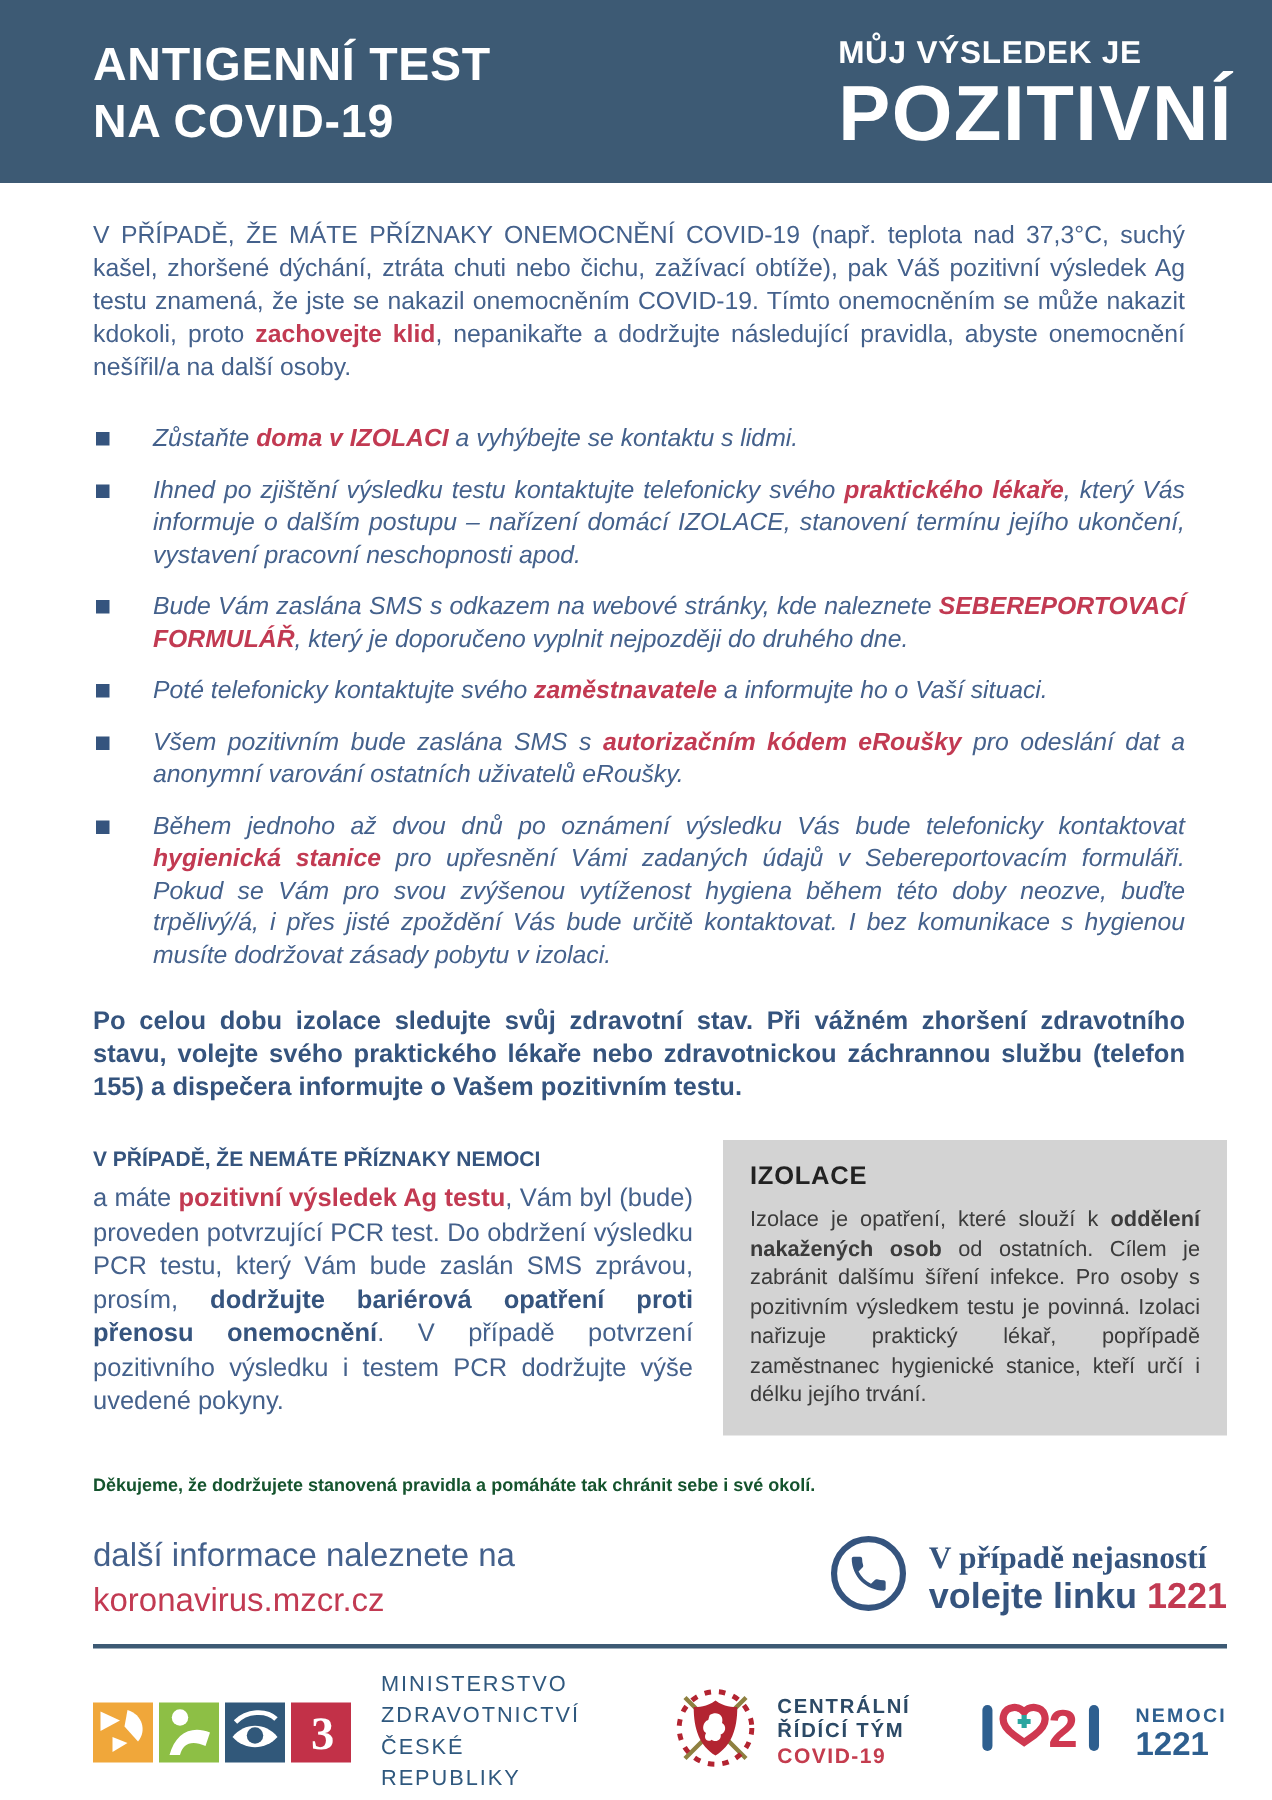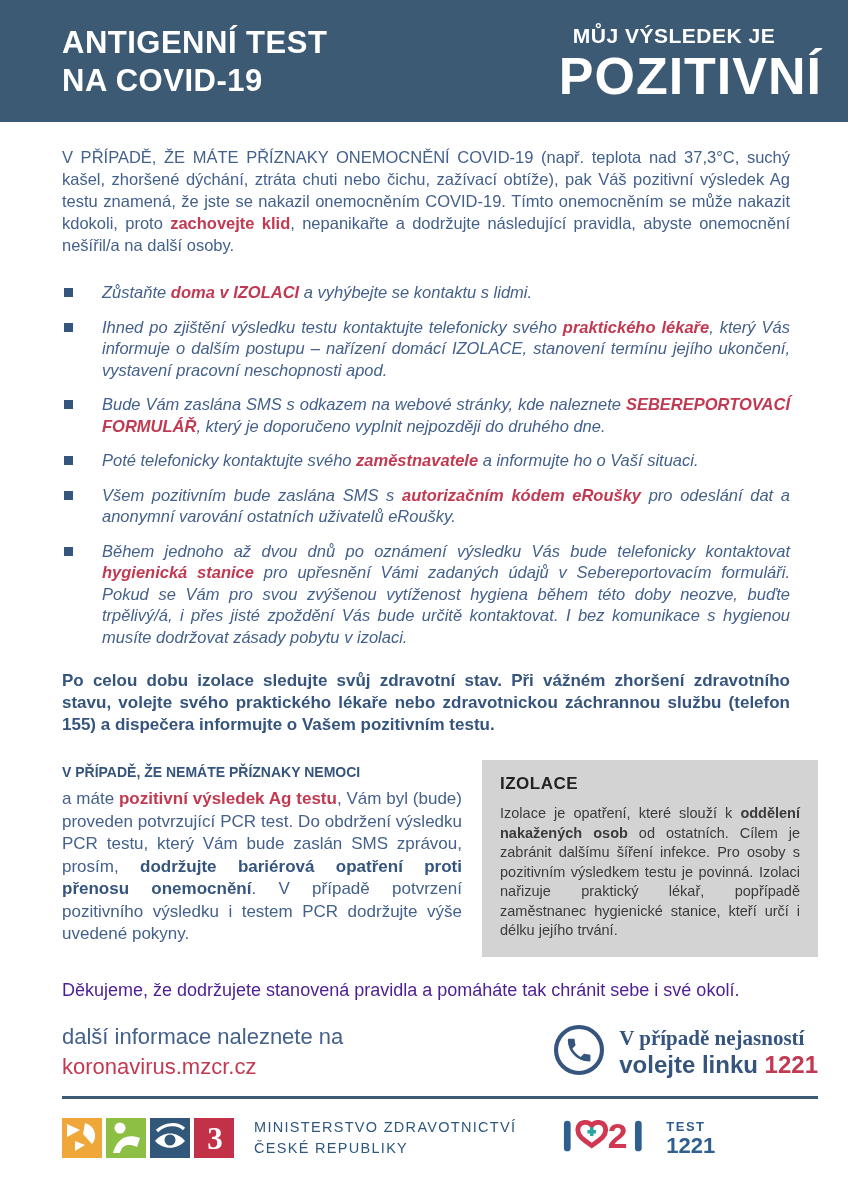--- a/index.html
+++ b/index.html
@@ -18,21 +18,21 @@
     display:flex;
     justify-content:space-between;
     align-items:flex-start;
     padding:24px 26px 0 62px;
     box-sizing:border-box;
   }
   .header-title{
     color:#ffffff;font-weight:bold;font-size:31px;line-height:38px;letter-spacing:.5px;
   }
   .header-result{text-align:left;color:#ffffff;}
-  .result-label{font-size:21px;font-weight:bold;line-height:24px;letter-spacing:.5px;margin-left:14px;}
+  .result-label{font-size:21px;font-weight:bold;line-height:24px;letter-spacing:.5px;}
   .result-value{font-size:52px;font-weight:bold;line-height:56px;letter-spacing:1px;}
   
   .content{padding:0 30px 0 62px;}
   .red{color:#c23a52;}
   .b{font-weight:bold;}
   .intro{
     margin-top:24px;font-size:16.5px;line-height:22px;text-align:justify;
     color:#44618c;padding-right:28px;
   }
   .bullets{margin-top:26px;}
@@ -56,21 +56,21 @@
   .col-left-heading{font-size:14px;font-weight:bold;color:#35547e;line-height:24px;}
   .col-left-text{margin-top:4px;font-size:17px;line-height:22.5px;color:#44618c;text-align:justify;}
   .iso-box{
     flex:1;margin-left:20px;background:#d3d3d3;
     padding:14px 18px 16px 18px;box-sizing:border-box;
   }
   .iso-title{font-size:17px;font-weight:bold;color:#222222;letter-spacing:.5px;}
   .iso-text{margin-top:10px;font-size:14.5px;line-height:19.5px;color:#3b3b3b;text-align:justify;}
   
   .thanks{
-    margin-top:22px;font-size:18px;font-weight:normal;color:#4c1d95;line-height:23px;
+    margin-top:22px;font-size:12px;font-weight:bold;color:#14532d;line-height:23px;
   }
   .info-row{display:flex;justify-content:space-between;align-items:center;margin-top:20px;}
   .info-left{font-size:22px;line-height:30px;color:#44618c;}
   .info-link{color:#c23a52;text-decoration:none;}
   .help{display:flex;align-items:center;}
   .help-text{margin-left:14px;font-weight:bold;color:#35547e;}
   .help-line1{font-size:21px;line-height:26px;font-family:Liberation Serif, serif;}
   .help-line2{font-size:24px;line-height:28px;}
   .divider{border-top:3px solid #3d5a74;margin-top:14px;}
   
@@ -217,33 +217,51 @@
                 <text x="21" y="31" font-size="31" font-weight="bold" fill="#fff" text-anchor="middle" font-family="Liberation Serif, serif">3</text>
               </svg>
           </div>
         </div>
         <div class="ministry-name">
           <div>MINISTERSTVO ZDRAVOTNICTVÍ</div>
           <div>ČESKÉ REPUBLIKY</div>
         </div>
       </div>
 
+      <div class="crt">
+        <span>
+          <svg width="62" height="62" viewBox="0 0 64 64">
+            <g stroke="#8e8040" stroke-width="3">
+              <line x1="11" y1="53" x2="53" y2="11"></line>
+              <line x1="11" y1="11" x2="53" y2="53"></line>
+            </g>
+            <circle cx="32" cy="32" r="25" fill="none" stroke="#b32431" stroke-width="3.4" stroke-dasharray="4.5 5.5"></circle>
+            <path d="M32 13 C38 17.5 44 17.5 47 17.5 C47 33 43 44 32 51 C21 44 17 33 17 17.5 C20 17.5 26 17.5 32 13 Z" fill="#b32431"></path>
+            <path d="M28 23 C33 20 38 23 36.5 28.5 C40 30.5 39 35.5 35.5 36.5 C36.5 40 32 42.5 29.5 40 C26 42.5 23.5 39 25.5 35.5 C22 33.5 23.5 27.5 27 26.5 Z" fill="#fff"></path>
+          </svg>
+        </span>
+        <div class="crt-text">
+          <div class="crt-l1">CENTRÁLNÍ</div>
+          <div class="crt-l2">ŘÍDÍCÍ TÝM</div>
+          <div class="crt-l3">COVID-19</div>
+        </div>
+      </div>
 
       <div class="linka">
         <span>
           <svg width="96" height="46" viewBox="0 0 100 46">
             <rect x="2" y="7" width="7" height="32" rx="3.5" fill="#2e5f8f"></rect>
             <path d="M31 12 C27 7 19 8 17 13.5 C15 19 18.5 24 24 28 L31 33 L38 28 C43.5 24 47 19 45 13.5 C43 8 35 7 31 12 Z" fill="none" stroke="#cf3850" stroke-width="5"></path>
             <path d="M31 14 v9 M26.5 18.5 h9" stroke="#2aa6a0" stroke-width="3.6"></path>
             <text x="58" y="36" font-size="37" font-weight="bold" fill="#cf3850" text-anchor="middle" font-family="Liberation Sans, sans-serif">2</text>
             <rect x="76" y="7" width="7" height="32" rx="3.5" fill="#2e5f8f"></rect>
           </svg>
         </span>
         <div class="linka-text">
-          <div class="linka-l1">TEST</div>
+          <div class="linka-l1">NEMOCI</div>
           <div class="linka-l2">1221</div>
         </div>
       </div>
 
     </div>
 
   </div>
 </div>
 
 </body></html>

